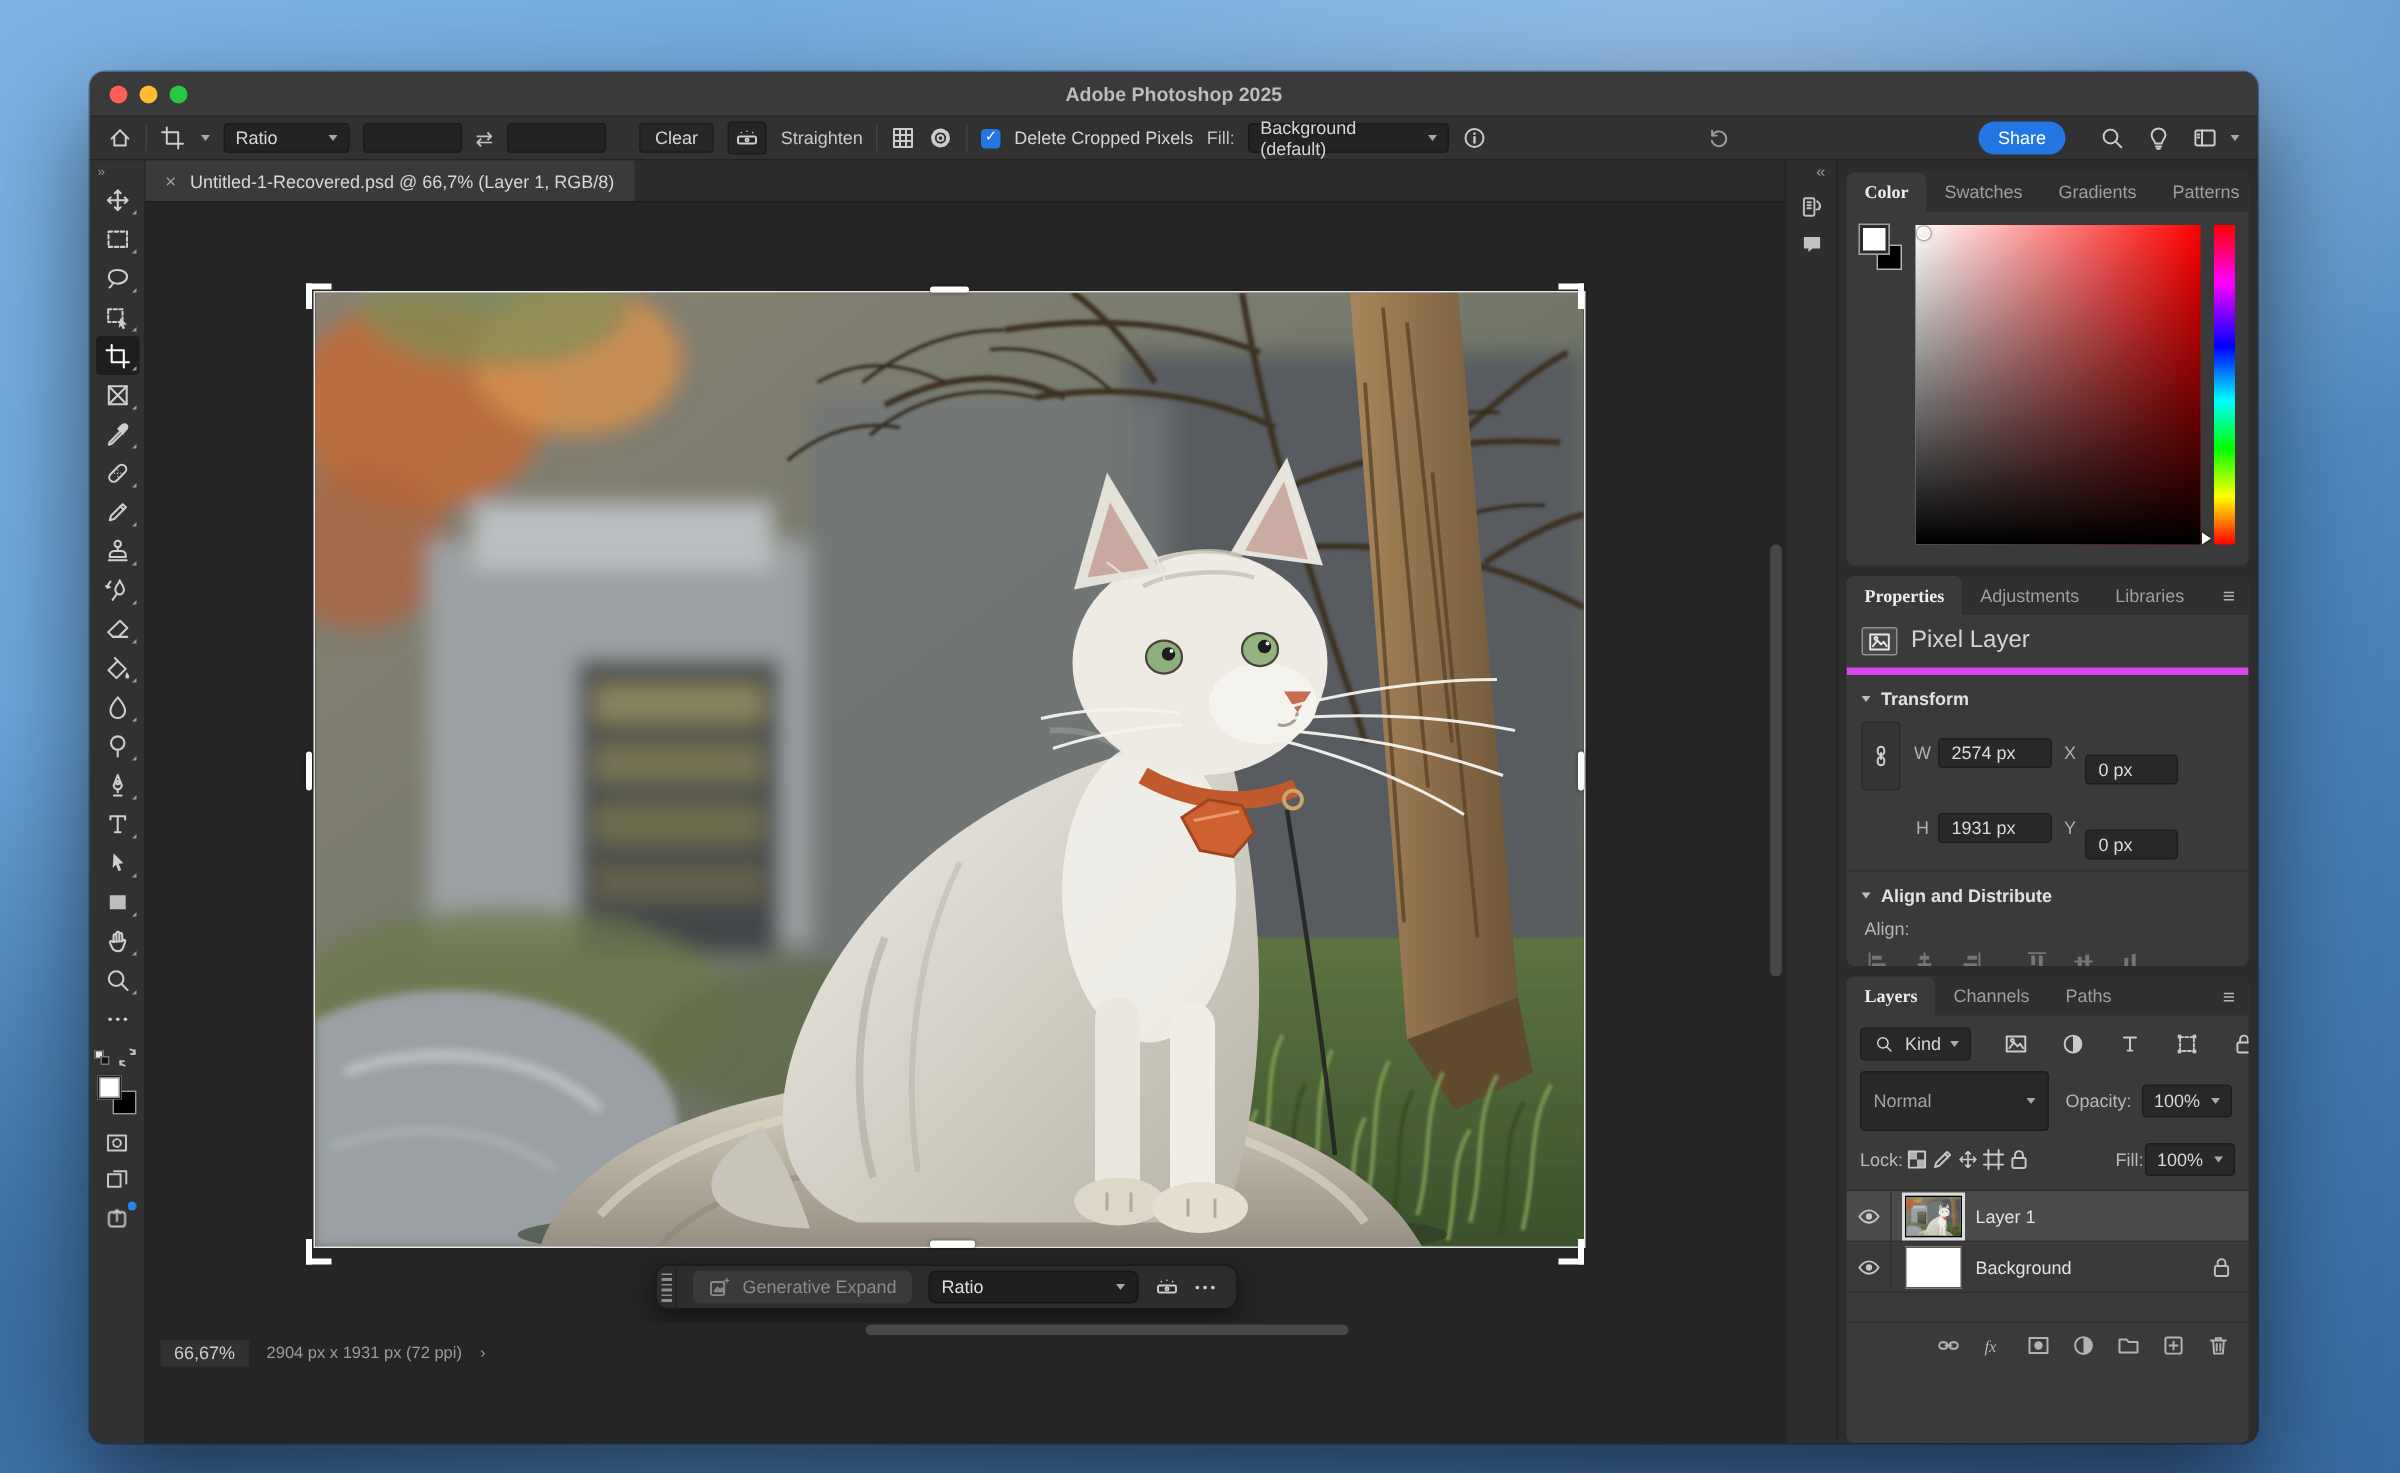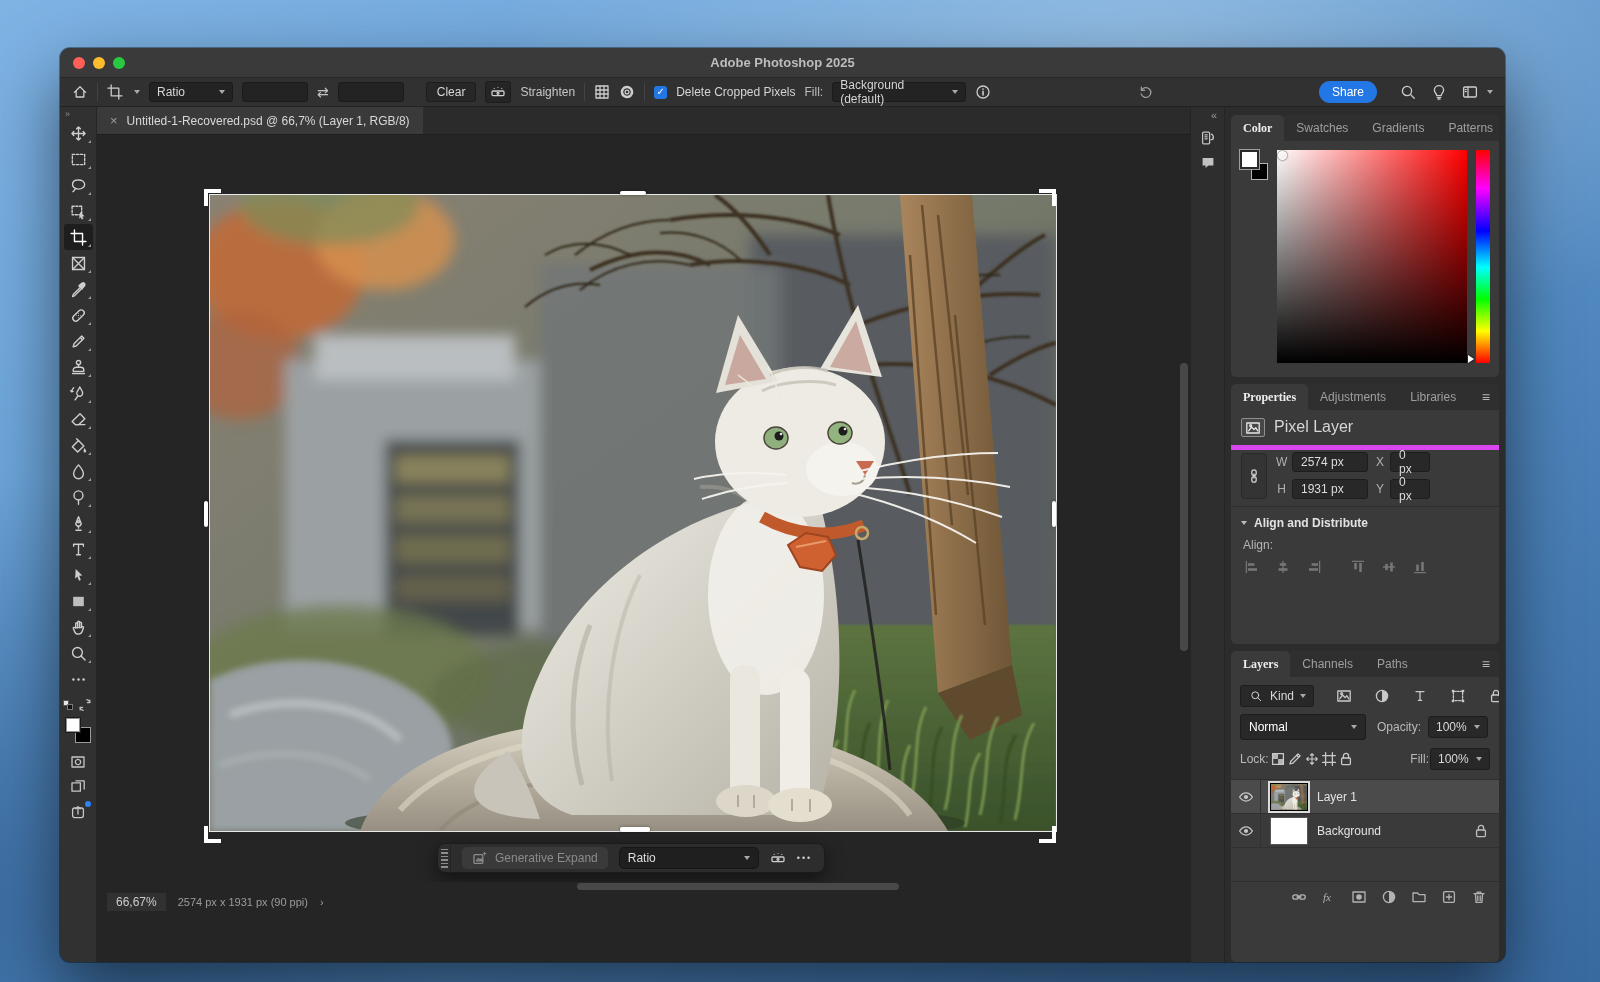--- a/index.html
+++ b/index.html
@@ -113,34 +113,34 @@
   .panel-props { height:260px; }
   .pixel-row { display:flex; align-items:flex-start; gap:9px; padding:8px 10px; border-bottom:5px solid #d946ef; color:#d5d5d5; font-size:16px; }
   .icon-chip { width:24px; height:19px; border:1px solid #8f8f8f; border-radius:2px; background:#474747; display:flex; align-items:center; justify-content:center; color:#e8e8e8; }
   .section-h { display:flex; align-items:center; gap:7px; color:#e2e2e2; font-size:12px; font-weight:bold; padding:9px 10px 5px; }
   .sec-caret { width:0; height:0; border-left:3.5px solid transparent; border-right:3.5px solid transparent; border-top:4.5px solid #bdbdbd; }
   .tf-grid { display:flex; gap:9px; padding:2px 10px 0; }
   .chainbox { width:26px; height:46px; margin-top:1px; background:#343434; border:1px solid #2a2a2a; border-radius:3px; display:flex; align-items:center; justify-content:center; color:#cfcfcf; flex:0 0 auto;}
   .frow { display:flex; align-items:center; gap:6px; margin-bottom:7px; }
   .flab { color:#b0b0b0; font-size:12px; width:10px; text-align:right; }
   .fld { height:20px; background:#282828; border:1px solid #1d1d1d; border-radius:3px; display:flex; align-items:center; padding:0 8px; color:#dcdcdc; font-size:12px; }
-  .w74 { width:76px; } .w60 { width:40px; }
+  .w74 { width:76px; } .w60 { width:62px;margin-top:23px; }
   .angle-row { display:flex; align-items:center; gap:12px; padding:3px 10px 8px 42px; color:#c9c9c9; }
   .angle-fld { width:68px; justify-content:space-between; }
   .align-label { color:#b5b5b5; font-size:12px; padding:3px 12px 7px; }
   .align-row { display:flex; gap:15px; padding:0 13px 12px; color:#767676; }
   .align-row .g2 { margin-left:13px; }
 
   .panel-layers { flex:1; min-height:0; }
   .kind-row { display:flex; align-items:center; gap:22px; padding:8px 9px 7px; color:#c9c9c9; }
   .kind-sel { width:106px; height:22px; background:#282828; border:1px solid #1d1d1d; border-radius:3px; display:flex; align-items:center; gap:6px; padding:0 7px; color:#d8d8d8; font-size:12px; }
   .kind-sel .caret { margin-left:auto; }
   .kr-circle { margin-left:auto; }
   .blend-row { display:flex; align-items:center; gap:7px; padding:0 9px 8px; }
-  .blend-sel { width:126px; height:26px; background:#282828; border:1px solid #1d1d1d; border-radius:3px; display:flex; align-items:center; justify-content:space-between; padding:0 8px; color:#ffffff; font-size:12px; }
+  .blend-sel { width:126px; height:40px; background:#282828; border:1px solid #1d1d1d; border-radius:3px; display:flex; align-items:center; justify-content:space-between; padding:0 8px; color:#a3a3a3; font-size:12px; }
   .mini-lab { color:#b9b9b9; font-size:12px; }
   .pct-sel { width:60px; height:22px; background:#282828; border:1px solid #1d1d1d; border-radius:3px; display:flex; align-items:center; justify-content:space-between; padding:0 7px; color:#d8d8d8; font-size:12px; }
   .blend-row .mini-lab { margin-left:4px; }
   .lock-row { display:flex; align-items:center; gap:1px; padding:0 9px 9px; color:#c9c9c9; font-size:12px; border-bottom:1px solid #2e2e2e; }
   .lock-row .fill-lab { margin-left:auto; }
   .layer-row { height:34px; display:flex; align-items:center; gap:9px; border-bottom:1px solid #313131; padding-right:10px; }
   .layer-row.selected { background:#4b4b4b; }
   .eye-cell { width:30px; height:100%; display:flex; align-items:center; justify-content:center; color:#c6c6c6; border-right:1px solid #313131; flex:0 0 auto;}
   .thumb { width:38px; height:28px; background:#ffffff; border:1px solid #565656; overflow:hidden; flex:0 0 auto;}
   .thumb svg { width:100%; height:100%; display:block; }
@@ -666,21 +666,21 @@
                 </svg>
               </span>
             <span class="more">•••</span>
           </div>
         </div>
         <div class="hscroll-strip">
           <div class="hthumb"></div>
         </div>
         <div class="statusbar">
           <span class="zoom-box">66,67%</span>
-          <span>2574 px x 1931 px (90 ppi)</span>
+          <span>2904 px x 1931 px (72 ppi)</span>
           <span>›</span>
         </div>
         <div class="bottom-fill"></div>
       </div>
 
       <div class="dock">
         <span class="collapse">«</span>
         <span style="display:flex">
             <svg class="ic" width="16" height="16" viewBox="0 0 16 16" fill="none" stroke="currentColor" stroke-width="1.3" stroke-linecap="round" stroke-linejoin="round">
               <rect x="2.6" y="2.2" width="7" height="11.6" rx="1"></rect>
@@ -727,20 +727,24 @@
           </div>
           <div class="pixel-row">
             <span class="icon-chip">
                 <svg class="ic" width="16" height="16" viewBox="0 0 16 16" fill="none" stroke="currentColor" stroke-width="1.3" stroke-linecap="round" stroke-linejoin="round">
                   <rect x="1.8" y="3" width="12.4" height="10"></rect>
                   <path d="M3.6 10.8 6.6 7l2.4 2.6 1.8-1.8 2 3"></path>
                   <circle cx="5.6" cy="5.6" r="1"></circle>
                 </svg>
               </span>
             <span>Pixel Layer</span>
+          </div>
+          <div class="section-h">
+            <span class="sec-caret"></span>
+            <span>Transform</span>
           </div>
           <div class="tf-grid">
             <div class="chainbox">
                 <svg class="ic" width="16" height="16" viewBox="0 0 16 16" fill="none" stroke="currentColor" stroke-width="1.3" stroke-linecap="round" stroke-linejoin="round">
                   <rect x="5.8" y="1.8" width="4.4" height="5.6" rx="2.2"></rect>
                   <rect x="5.8" y="8.6" width="4.4" height="5.6" rx="2.2"></rect>
                   <path d="M8 6v4"></path>
                 </svg>
               </div>
             <div>

